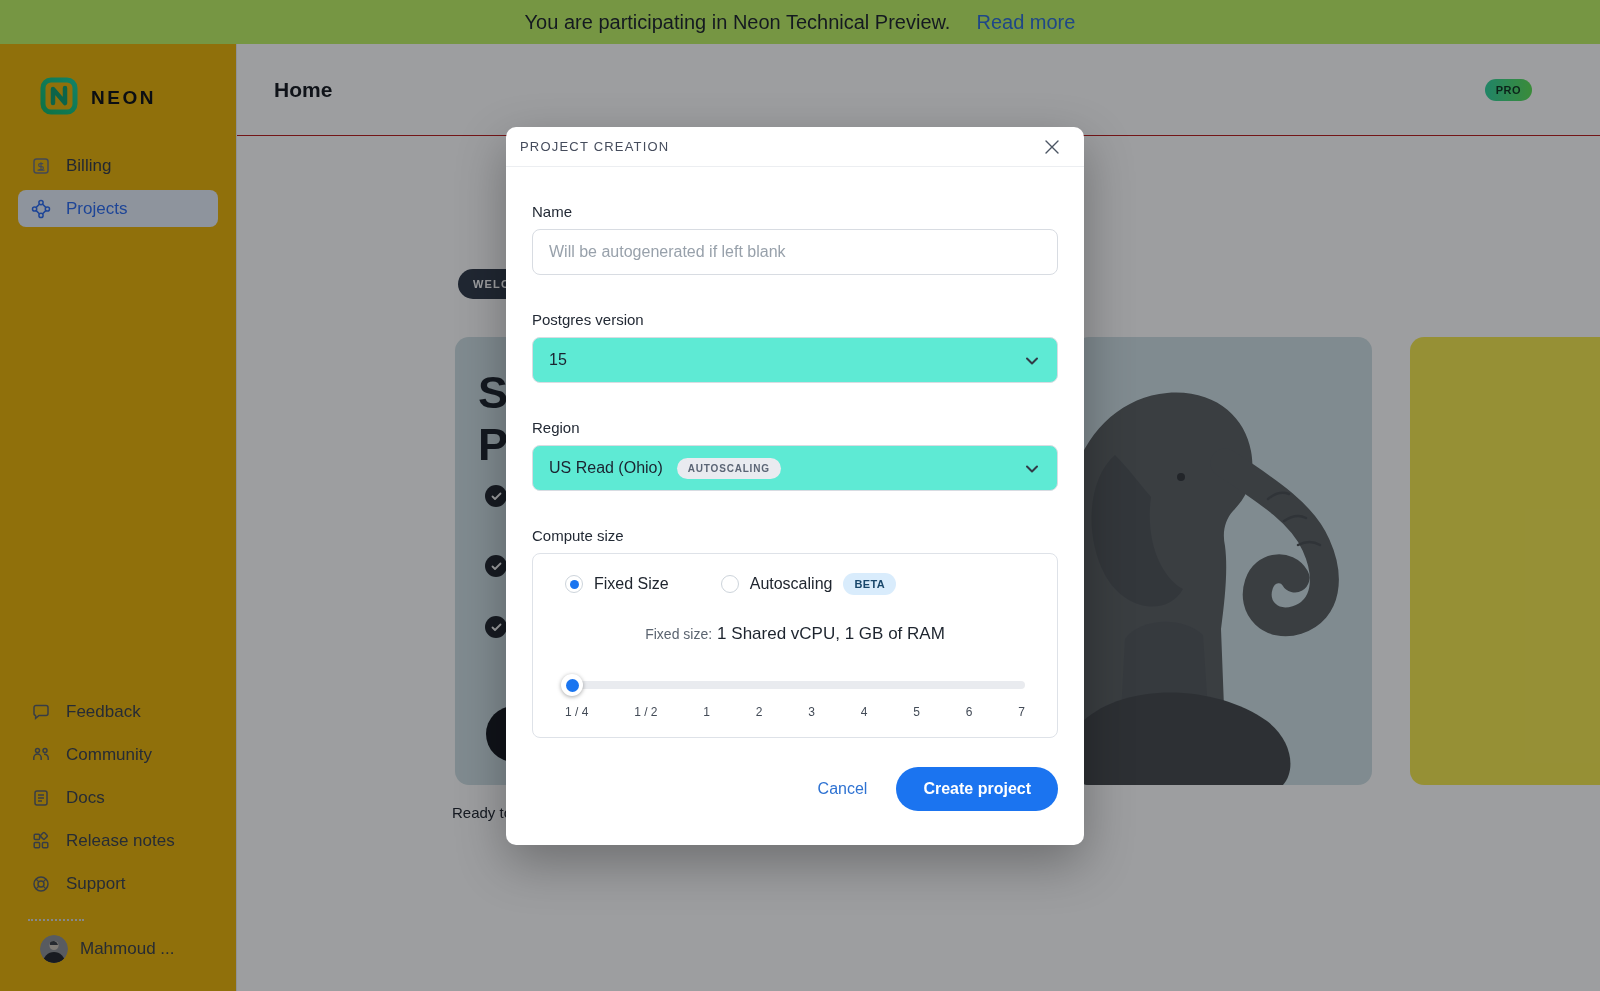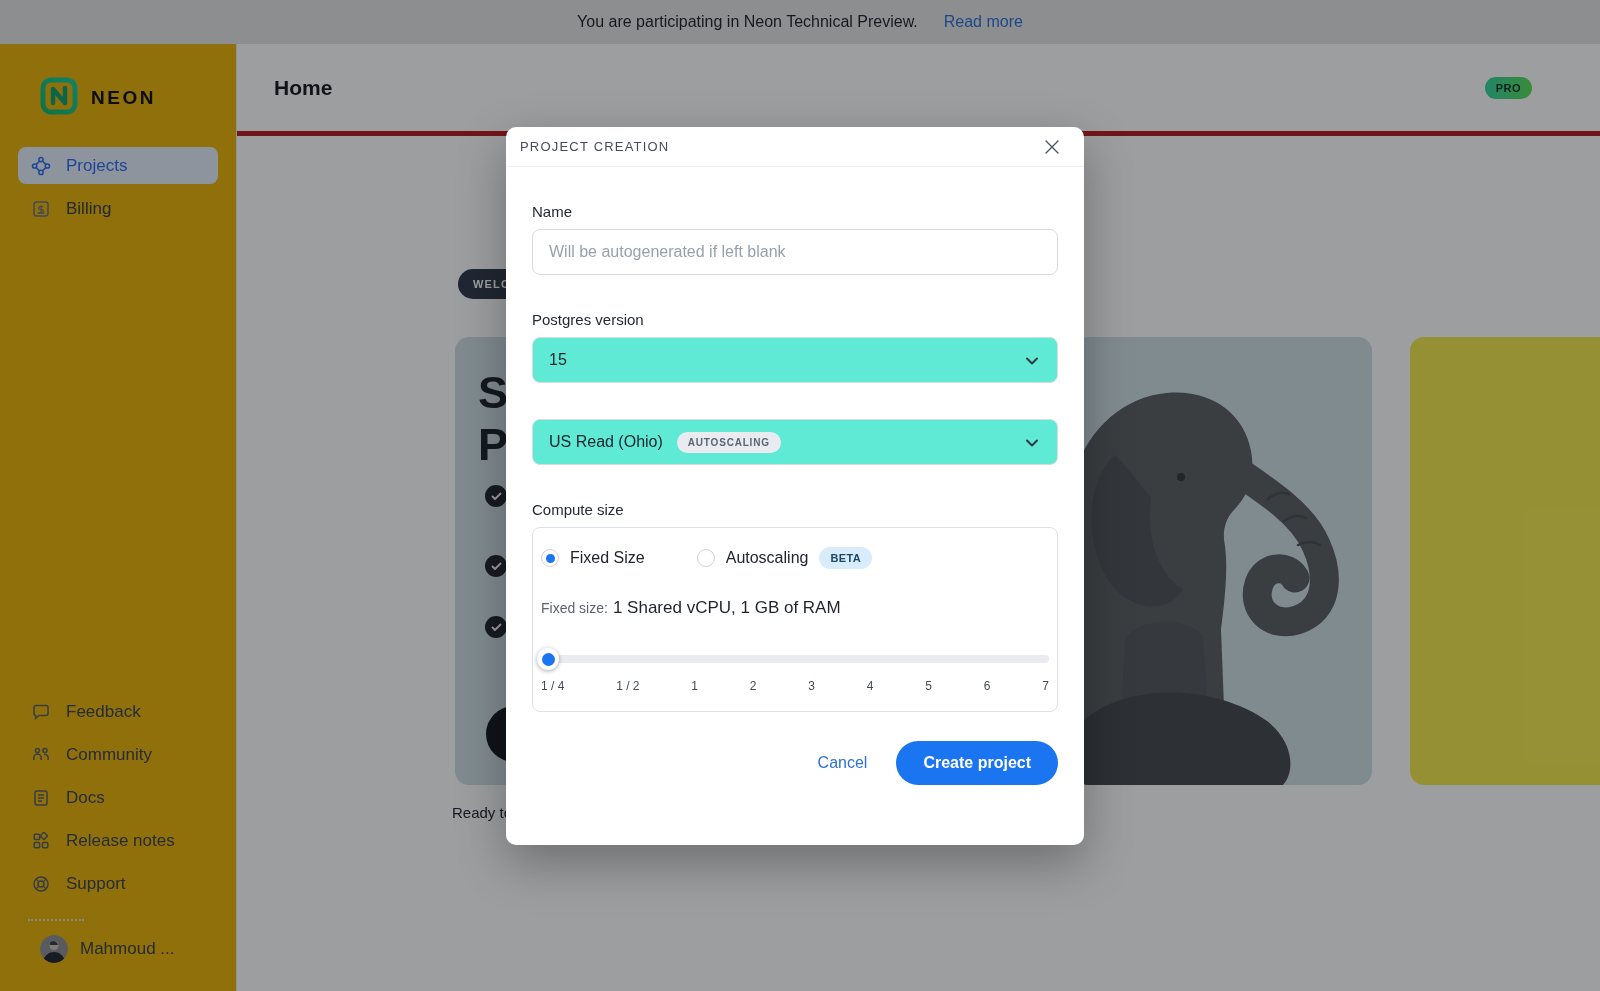--- a/index.html
+++ b/index.html
@@ -1,41 +1,41 @@
 <!DOCTYPE html>
 <html><head>
 <meta charset="utf-8">
 <style>
   * { margin:0; padding:0; box-sizing:border-box; }
   html,body { width:1600px; height:991px; overflow:hidden; }
   body { font-family:"Liberation Sans", sans-serif; background:#fff; position:relative; }
 
   
-  .banner { height:44px; background:#e5e5e5; display:flex; align-items:center; justify-content:center; font-size:16px; color:#1c222b; }
+  .banner { height:44px; background:#bef264; display:flex; align-items:center; justify-content:center; font-size:20px; color:#1c222b; }
   .banner a { color:#2d6fd6; text-decoration:none; margin-left:26px; font-weight:500; cursor:pointer; }
 
   
   .app { display:flex; height:947px; }
   .sidebar { width:237px; background:#eab308; border-right:1px solid #e6e9ed; display:flex; flex-direction:column; }
   .logo-row { display:flex; align-items:center; gap:13px; margin:33px 0 0 40px; cursor:pointer; }
   .logo-word { font-size:19px; font-weight:700; letter-spacing:2.5px; color:#0c0f14; }
   .nav-top { margin-top:28px; padding:0 18px; display:flex; flex-direction:column; gap:6px; }
   .nav-item { display:flex; align-items:center; gap:15px; height:37px; padding:0 13px; border-radius:8px; font-size:17px; color:#343b46; cursor:pointer; }
   .nav-item.active { background:#e7eefb; color:#2b6cf0; }
   .nav-item .ic { width:20px; height:20px; flex:0 0 20px; display:flex; align-items:center; justify-content:center; }
   .spacer { flex:1; }
   .nav-bottom { padding:0 18px; display:flex; flex-direction:column; gap:5px; }
   .nav-bottom .nav-item { height:38px; color:#3a414c; }
   .sb-divider { border-top:2px dotted #d8dbe0; width:56px; margin:16px 0 14px 28px; }
   .user-row { display:flex; align-items:center; gap:12px; margin:0 0 28px 40px; cursor:pointer; }
   .user-name { font-size:17px; color:#3a4049; }
   .avatar { width:28px; height:28px; border-radius:50%; overflow:hidden; flex:0 0 28px; }
 
   .main { flex:1; background:#ffffff; position:relative; }
-  .main-header { height:92px; display:flex; align-items:center; justify-content:space-between; padding:0 68px 0 37px; border-bottom:5px solid #b91c1c; }
+  .main-header { height:92px; display:flex; align-items:center; justify-content:space-between; padding:0 68px 0 37px; border-bottom:1px solid #b91c1c; }
   .page-title { font-size:21px; font-weight:600; color:#14181e; }
   .pro-badge { background:linear-gradient(90deg,#30d5a0,#5be055); color:#0d3321; font-size:11px; font-weight:700; letter-spacing:.5px; padding:5px 11px; border-radius:12px; }
 
   .welcome-badge { position:absolute; left:221px; top:225px; background:#2f3949; color:#fff; font-size:11px; font-weight:700; letter-spacing:1.2px; padding:9px 15px; border-radius:16px; }
   .card { position:absolute; top:293px; height:448px; border-radius:14px; background:#cfe0e4; }
   .card1 { left:218px; width:625px; overflow:hidden; }
   .card1-title { position:absolute; left:23px; top:30px; font-size:45px; font-weight:700; color:#1c222b; line-height:52px; }
   .bullet { position:absolute; left:30px; width:22px; height:22px; border-radius:50%; background:#20262e; display:flex; align-items:center; justify-content:center; }
   .card-cta { position:absolute; left:31px; top:369px; width:210px; height:56px; border-radius:28px; background:#14181f; border:none; cursor:pointer; }
   .card-elephant { left:838px; width:297px; overflow:hidden; }
@@ -49,21 +49,21 @@
   .modal-title { font-size:13px; letter-spacing:1.2px; color:#454c5c; }
   .close-btn { background:none; border:none; cursor:pointer; display:flex; padding:2px; }
   .modal-body { padding:36px 26px 30px; flex:1; }
   .field-label { font-size:15px; color:#232a35; margin-bottom:9px; }
   .field-block { margin-bottom:36px; }
   .text-input { width:100%; height:46px; border:1px solid #d8dce2; border-radius:8px; padding:0 16px; font-size:16px; color:#1b2330; font-family:"Liberation Sans",sans-serif; outline:none; }
   .text-input::placeholder { color:#98a1ab; }
   .select-box { position:relative; width:100%; height:46px; border:1px solid #d8dce2; border-radius:8px; display:flex; align-items:center; padding:0 16px; font-size:16px; color:#1b2330; cursor:pointer; background:#5eead4; }
   .select-box .chev { position:absolute; right:17px; top:15px; }
   .pill-gray { background:#e9ebf0; color:#5b6575; font-size:10px; font-weight:700; letter-spacing:.8px; padding:5px 11px; border-radius:11px; margin-left:14px; }
-  .compute-box { border:1px solid #dee2e8; border-radius:8px; padding:19px 8px 18px; }
+  .compute-box { border:1px solid #dee2e8; border-radius:8px; padding:19px 32px 18px;text-align:center; }
   .radio-row { display:flex; align-items:center; margin-bottom:29px; }
   .radio-opt { display:flex; align-items:center; cursor:pointer; }
   .radio-circle { width:18px; height:18px; border-radius:50%; border:1.5px solid #cdd4db; background:#fff; display:flex; align-items:center; justify-content:center; }
   .radio-circle.sel::after { content:""; width:9px; height:9px; border-radius:50%; background:#1a75f0; }
   .radio-label { margin-left:11px; font-size:16px; color:#20262f; font-weight:500; }
   .pill-beta { background:#d9ecfc; color:#19476b; font-size:11px; font-weight:700; letter-spacing:.4px; padding:5px 11px; border-radius:12px; margin-left:11px; }
   .gap52 { width:52px; }
   .fixed-line { margin-bottom:30px; }
   .fixed-line .k { font-size:14px; color:#5b6470; }
   .fixed-line .v { font-size:17px; color:#1d242e; margin-left:5px; }
@@ -97,41 +97,41 @@
           </linearGradient>
             </defs>
           <rect x="3" y="3" width="32" height="32" rx="8" fill="none" stroke="url(#ng)" stroke-width="5"></rect>
           <path d="M13 26 V12 L25 26 V11" fill="none" stroke="#0e9f6e" stroke-width="4.5" stroke-linejoin="round" stroke-linecap="round"></path>
         </svg>
       </span>
       <span class="logo-word">NEON</span>
     </div>
 
     <div class="nav-top">
+      <div class="nav-item">
+        <span class="ic">
+          <svg width="20" height="20" viewBox="0 0 20 20" fill="none" stroke="#6b7280" stroke-width="1.5">
+            <rect x="3" y="3" width="14" height="14" rx="2.5"></rect>
+            <path d="M10 6.2 V13.8 M12.2 7.6 H9.1 a1.5 1.5 0 0 0 0 3 h1.8 a1.5 1.5 0 0 1 0 3 H7.6" stroke-width="1.2"></path>
+            <path d="M6.5 14.2 H13.5" stroke-width="1.2"></path>
+          </svg>
+        </span>
+        <span>Billing</span>
+      </div>
       <div class="nav-item active">
         <span class="ic">
           <svg width="20" height="20" viewBox="0 0 20 20" fill="none" stroke="#2b6cf0" stroke-width="1.5">
             <circle cx="10" cy="3.6" r="2.1"></circle>
               <circle cx="3.6" cy="10" r="2.1"></circle>
             <circle cx="16.4" cy="10" r="2.1"></circle>
               <circle cx="10" cy="16.4" r="2.1"></circle>
             <path d="M8.4 5.2 L5.2 8.4 M11.6 5.2 L14.8 8.4 M5.2 11.6 L8.4 14.8 M14.8 11.6 L11.6 14.8"></path>
           </svg>
         </span>
         <span>Projects</span>
-      </div>
-      <div class="nav-item">
-        <span class="ic">
-          <svg width="20" height="20" viewBox="0 0 20 20" fill="none" stroke="#6b7280" stroke-width="1.5">
-            <rect x="3" y="3" width="14" height="14" rx="2.5"></rect>
-            <path d="M10 6.2 V13.8 M12.2 7.6 H9.1 a1.5 1.5 0 0 0 0 3 h1.8 a1.5 1.5 0 0 1 0 3 H7.6" stroke-width="1.2"></path>
-            <path d="M6.5 14.2 H13.5" stroke-width="1.2"></path>
-          </svg>
-        </span>
-        <span>Billing</span>
       </div>
     </div>
 
     <div class="spacer"></div>
 
     <div class="nav-bottom">
       <div class="nav-item">
         <span class="ic">
           <svg width="20" height="20" viewBox="0 0 20 20" fill="none" stroke="#555d68" stroke-width="1.5">
             <path d="M3 5.5 a2 2 0 0 1 2-2 h10 a2 2 0 0 1 2 2 v6 a2 2 0 0 1 -2 2 H8 l-3.4 2.8 V13.5 H5 a2 2 0 0 1 -2-2 Z"></path>
@@ -284,20 +284,21 @@
         <span>15</span>
         <span class="chev">
           <svg width="16" height="16" viewBox="0 0 16 16" fill="none" stroke="#323a47" stroke-width="2" stroke-linecap="round" stroke-linejoin="round">
               <path d="M3 5.5 L8 10.5 L13 5.5"></path>
             </svg>
         </span>
       </div>
     </div>
 
     <div class="field-block">
+      <div class="field-label">Region</div>
       <div class="select-box">
         <span>US Read (Ohio)</span>
         <span class="pill-gray">AUTOSCALING</span>
         <span class="chev">
           <svg width="16" height="16" viewBox="0 0 16 16" fill="none" stroke="#323a47" stroke-width="2" stroke-linecap="round" stroke-linejoin="round">
               <path d="M3 5.5 L8 10.5 L13 5.5"></path>
             </svg>
         </span>
       </div>
     </div>

